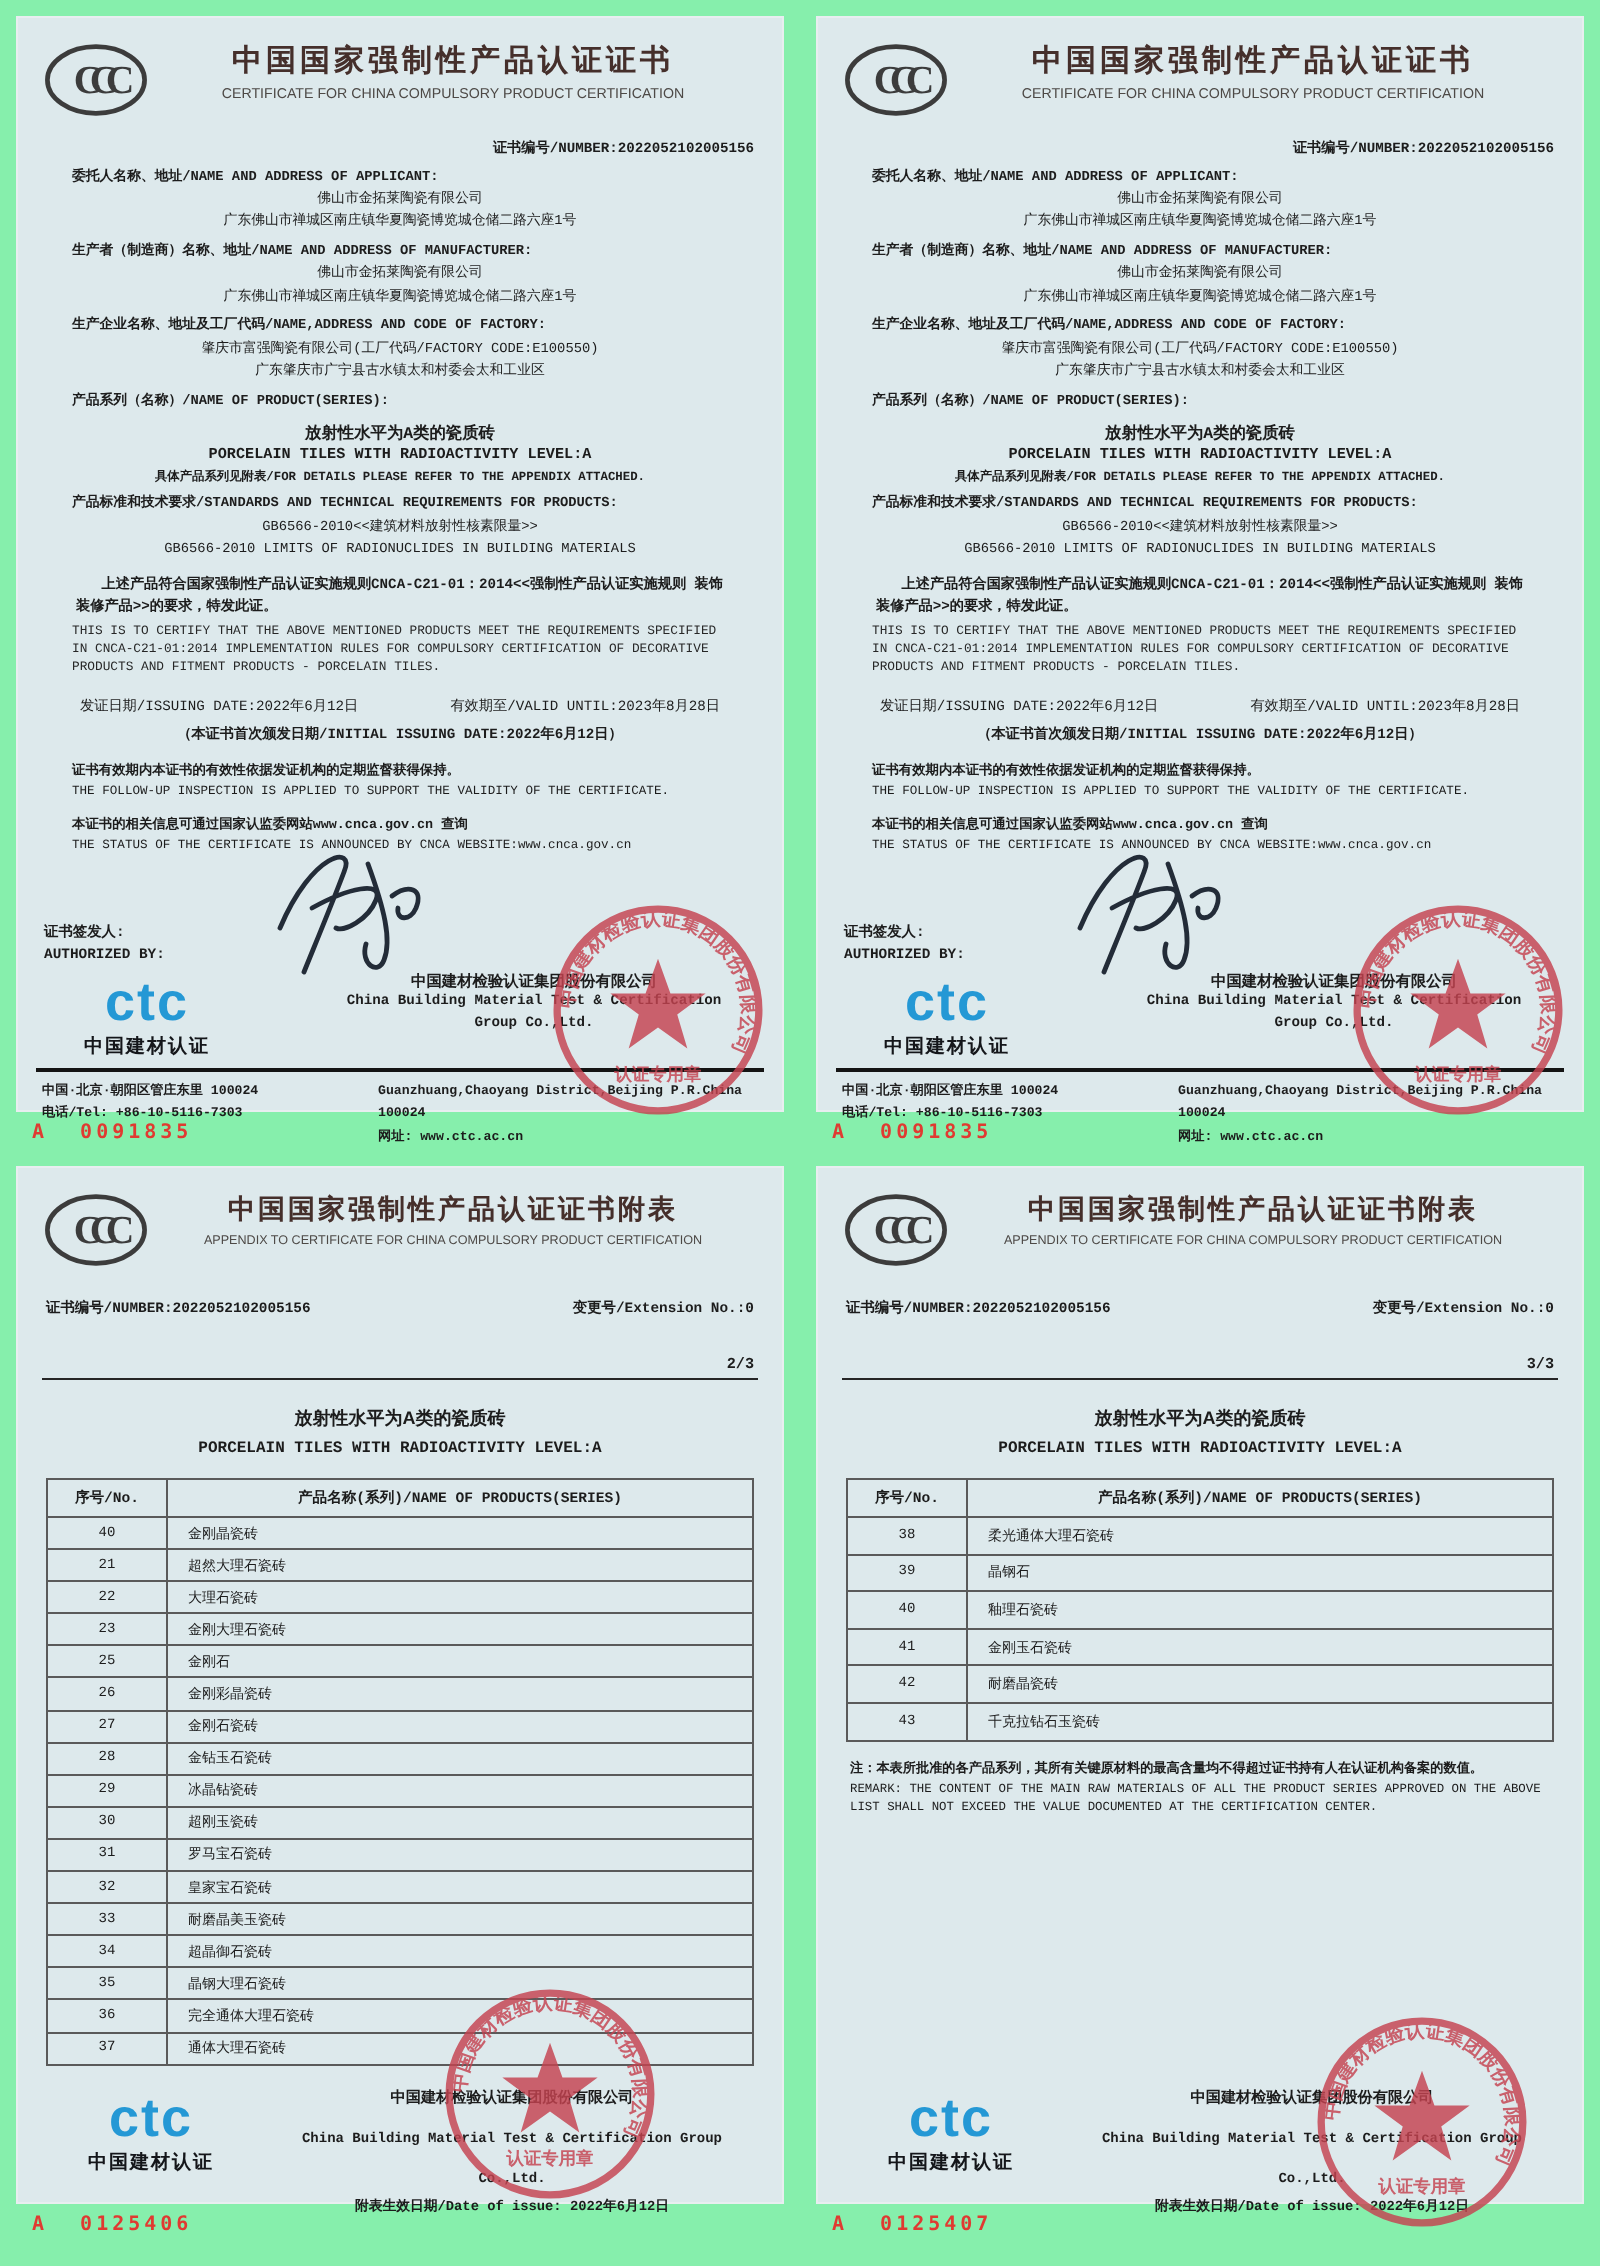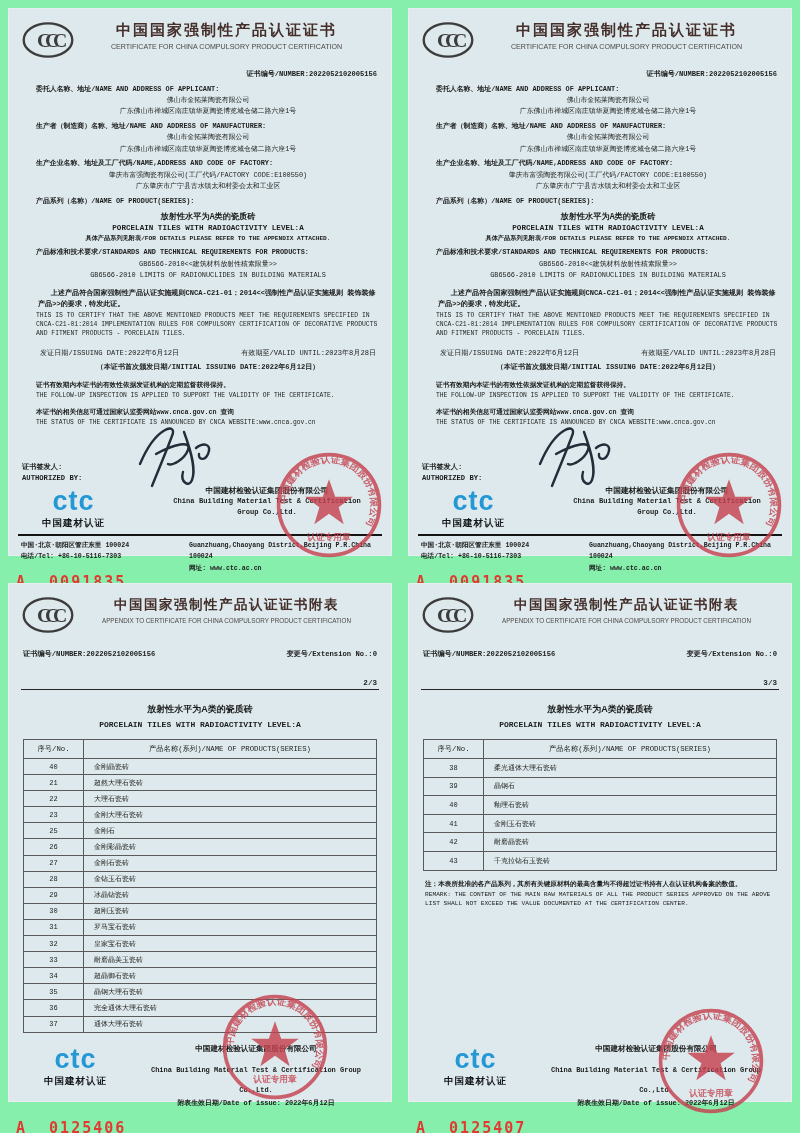--- a/index.html
+++ b/index.html
@@ -7,36 +7,36 @@
   body { background:#fbfbf9; font-family:"Liberation Sans",sans-serif; color:#1c1c1c; }
   .sheet { position:relative; width:800px; height:1133px; background:#86efac; overflow:hidden; }
   .cell { position:absolute; }
   #cell-tl { left:8px;  top:8px;   width:384px; height:572px; }
   #cell-tr { left:408px; top:8px;  width:384px; height:572px; }
   #cell-bl { left:8px;  top:583px; width:384px; height:548px; }
   #cell-br { left:408px; top:583px; width:384px; height:548px; }
   .panel { position:relative; background:#dde9ec; width:100%; box-shadow:0 0 0 1px #e8eef0 inset; }
   .top-panel { height:548px; }
   .apx-panel { height:519px; display:flex; flex-direction:column; }
-  .serial { margin-top:17px; padding-left:8px; font-family:"DejaVu Sans Mono",monospace;
-            font-size:15px; font-weight:bold; color:#e03a31; letter-spacing:2px; white-space:pre; }
+  .serial { margin-top:5px; padding-left:8px; font-family:"DejaVu Sans Mono",monospace;
+            font-size:10px; font-weight:bold; color:#e03a31; letter-spacing:2px; white-space:pre; }
   .mono { font-family:"Liberation Mono","DejaVu Sans Mono",monospace; }
 
   
   .hd { display:flex; align-items:flex-start; padding:13px 10px 0 13px; }
   .ccc svg { width:54px; height:38px; display:block; }
   .hd-t { flex:1; text-align:center; padding-right:4px; }
   .t-cn { font-size:15px; font-weight:bold; letter-spacing:2px; color:#452f2b; }
   .t-cn.apx { font-size:13.5px; letter-spacing:1.5px; }
   .t-en { font-size:7.1px; color:#4d4946; margin-top:3px; }
   .t-en.apx { font-size:6.3px; }
 
   
   .certno { text-align:right; padding-right:15px; font-size:7.1px; font-weight:bold; margin-top:10px; }
-  .bd { padding:0 12px;margin-left:16px; }
+  .bd { padding:0 28px; }
   .line { font-size:6.9px; line-height:1.3; color:#1d1d1d; }
   .lab { font-weight:bold; margin-top:5.5px; }
   .ctr { text-align:center; margin-top:2.5px; }
   .prod-cn { font-size:8.2px; font-weight:bold; text-align:center; margin-top:5px; }
   .prod-en { font-size:7.6px; font-weight:bold; text-align:center; margin-top:2px; }
   .small-note { font-size:6.2px; font-weight:bold; text-align:center; margin-top:2px; }
   .stmt-cn { font-size:7.1px; font-weight:bold; line-height:1.5; margin-top:8px; padding:0 2px; text-indent:1.8em; }
   .stmt-en { font-size:6.4px; line-height:1.4; margin-top:3px; color:#262626; }
   .dates { display:flex; justify-content:space-between; padding:0 4px; margin-top:9px; font-size:7.1px; font-weight:normal; }
   .initial { text-align:center; font-size:7.1px; font-weight:bold; margin-top:4px; }
@@ -61,21 +61,21 @@
   .foot .fr { flex:1; line-height:1.7; }
 
   
   .numrow { display:flex; justify-content:space-between; padding:0 15px; margin-top:15px; font-size:7.2px; font-weight:bold; }
   .pg { text-align:right; padding-right:15px; margin-top:20px; font-size:7.6px; font-weight:bold; }
   .hr2 { border-top:1.6px solid #262626; margin:2px 13px 0; }
   .apx-pcn { font-size:9px; font-weight:bold; text-align:center; margin-top:13px; }
   .apx-pen { font-size:8px;  font-weight:bold; text-align:center; margin-top:4px; }
   table.apx { width:calc(100% - 30px); margin:10px auto 0; border-collapse:collapse; border:1.4px solid #4a4a4a; }
   table.apx th, table.apx td { border:1px solid #5a5a5a; }
-  table.apx th { font-size:7.3px; font-weight:normal; height:19px; }
+  table.apx th { font-size:7.3px; font-weight:bold; height:19px; }
   table.apx td { font-size:7px; }
   table.apx .cno { width:60px; text-align:center; }
   table.apx .cnm { padding-left:10px; }
   .rows18 td { height:16.1px; }
   .rows6 td { height:18.6px; }
   .rmk { padding:9px 17px 0; }
   .rmk-cn { font-size:6.6px; font-weight:bold; line-height:1.55; }
   .rmk-en { font-size:6.2px; line-height:1.45; margin-top:1px; }
   .apxfoot { position:relative; height:66px; margin-top:auto; }
   .apxfoot .ctcbox2 { position:absolute; left:36px; top:10px; text-align:center; }

